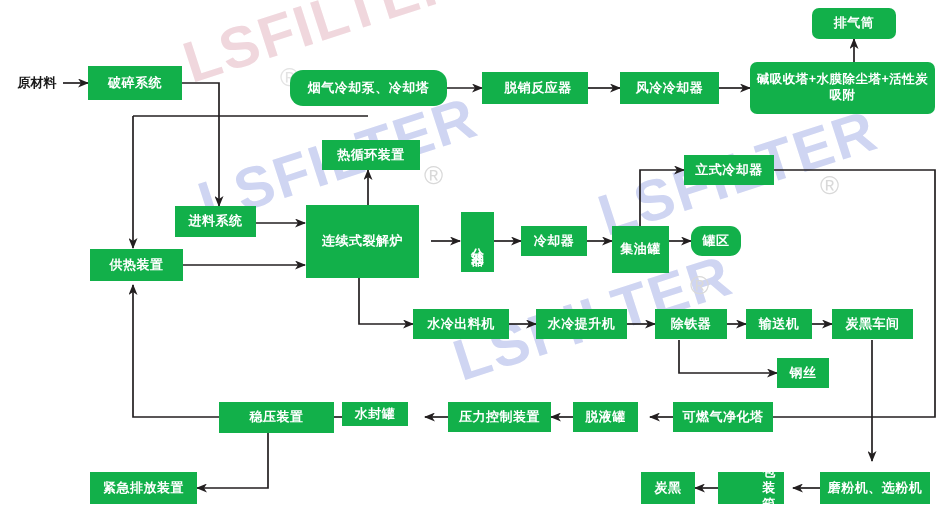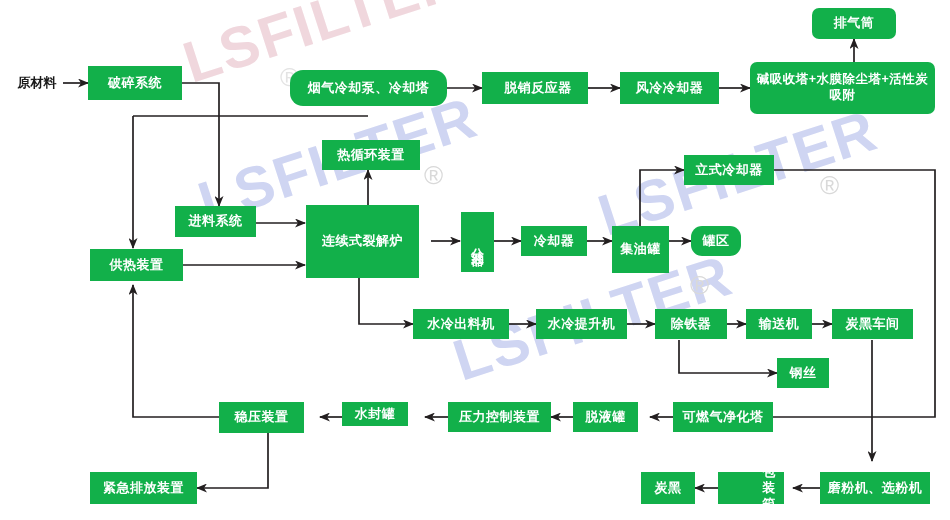--- a/index.html
+++ b/index.html
@@ -206,21 +206,21 @@
   <div class="node" style="left:777px;top:358px;width:52px;height:30px;">钢丝</div>
 
   <div class="node" style="left:673px;top:402px;width:100px;height:30px;">可燃气净化塔</div>
 
   <div class="node" style="left:573px;top:402px;width:65px;height:30px;">脱液罐</div>
 
   <div class="node" style="left:448px;top:402px;width:103px;height:30px;">压力控制装置</div>
 
   <div class="node" style="left:342px;top:402px;width:66px;height:24px;">水封罐</div>
 
-  <div class="node" style="left:219px;top:402px;width:85px;height:31px;">稳压装置</div>
+  <div class="node" style="left:219px;top:402px;width:115px;height:31px;">稳压装置</div>
 
   <div class="node" style="left:90px;top:472px;width:107px;height:32px;">紧急排放装置</div>
 
   <div class="node" style="left:820px;top:472px;width:110px;height:32px;">磨粉机、选粉机</div>
 
   <div class="node" style="left:718px;top:472px;width:66px;height:32px;padding-left:40px;">包装箱</div>
 
   <div class="node" style="left:641px;top:472px;width:54px;height:32px;">炭黑</div>
 
 </div>

